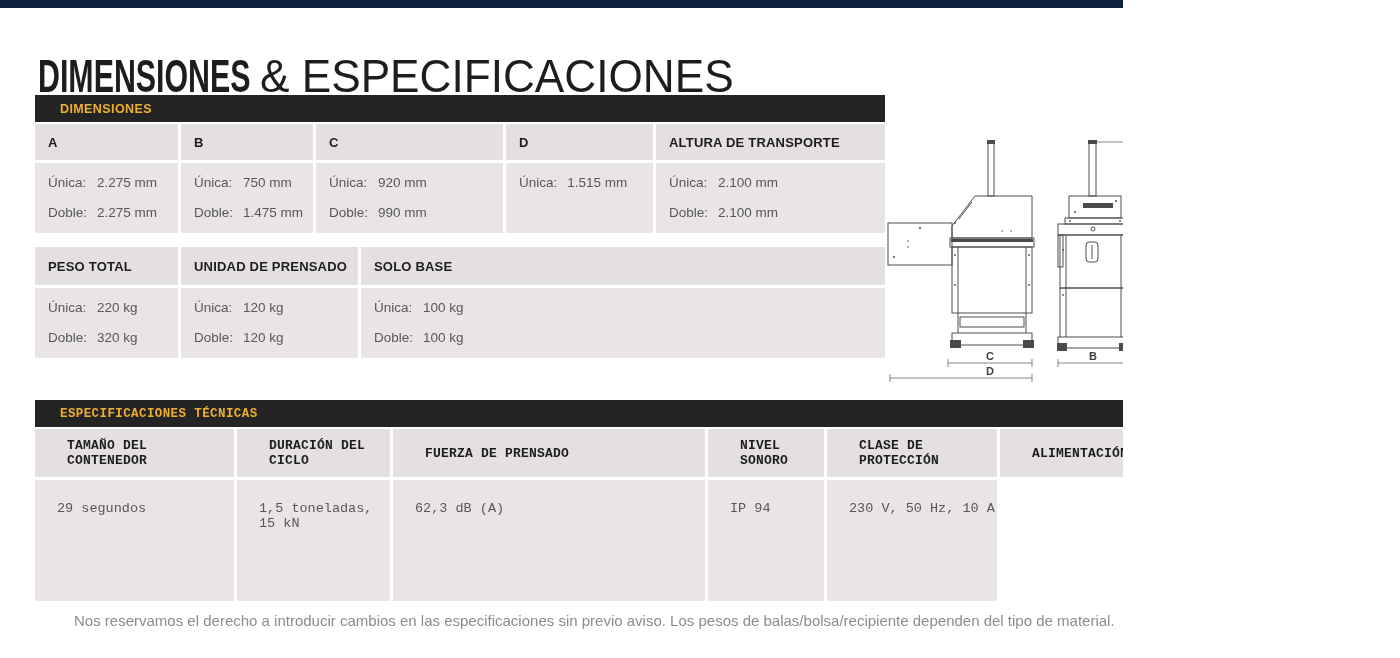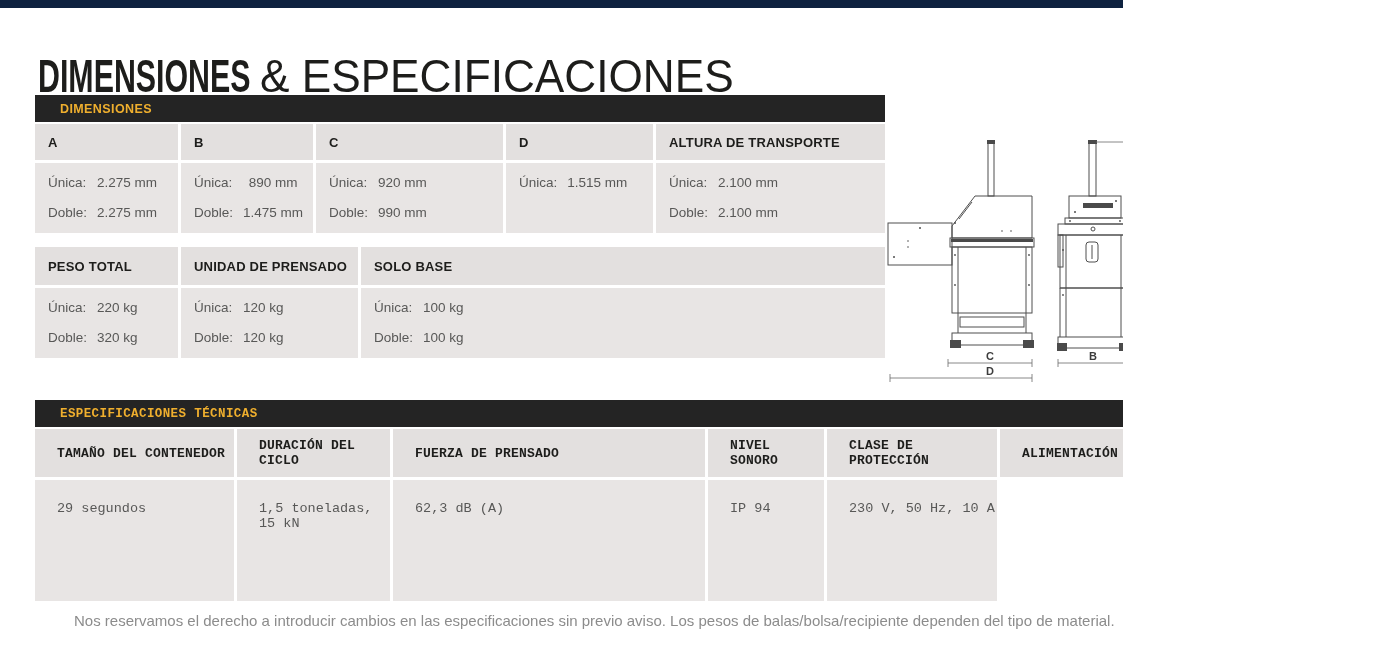--- a/index.html
+++ b/index.html
@@ -28,27 +28,27 @@
 
   .t1 .grid{grid-template-columns:143px 132px 187px 147px 229px;}
   .t1 .hcell{height:36px;}
   .t1 .dcell{height:70px;}
 
   .t2 .grid{grid-template-columns:143px 177px 524px;}
   .t2 .hcell{height:38px;}
   .t2 .dcell{height:70px;}
 
   .t3 .grid{grid-template-columns:199px 153px 312px 116px 170px 345px;}
-  .t3 .hcell{height:48px;padding-left:22px;}
+  .t3 .hcell{height:48px;padding-left:32px;}
   .t3 .dcell{height:121px;padding:21px 0 0 22px;}
 
   
   .kv{display:grid;grid-template-columns:max-content max-content;column-gap:10px;
       row-gap:9px;line-height:21px;width:max-content;}
-  .kv .v{text-align:center;}
+  .kv .v{text-align:left;}
 
   
   .draw{position:absolute;left:880px;top:95px;}
   .draw *{stroke:#4f4f4f;stroke-width:1;fill:none;}
   .draw .dk{fill:#4a4a4a;stroke:none;}
   .draw .dot{fill:#4f4f4f;stroke:none;}
   .draw text{fill:#3c3c3c;stroke:none;font:700 11px "Liberation Sans",sans-serif;}
   .draw .dim{stroke:#6a6a6a;stroke-width:0.8;}
 
   .footer{position:absolute;left:38px;top:612px;width:1330px;font-size:15px;color:#8c8c8c;margin-left:36px;}
@@ -78,21 +78,21 @@
         <div class="kv">
           <span>Única:</span>
             <span class="v">2.275 mm</span>
           <span>Doble:</span>
             <span class="v">2.275 mm</span>
         </div>
       </div>
       <div class="dcell">
         <div class="kv">
           <span>Única:</span>
-            <span class="v">890 mm</span>
+            <span class="v">750 mm</span>
           <span>Doble:</span>
             <span class="v">1.475 mm</span>
         </div>
       </div>
       <div class="dcell">
         <div class="kv">
           <span>Única:</span>
             <span class="v">920 mm</span>
           <span>Doble:</span>
             <span class="v">990 mm</span>

